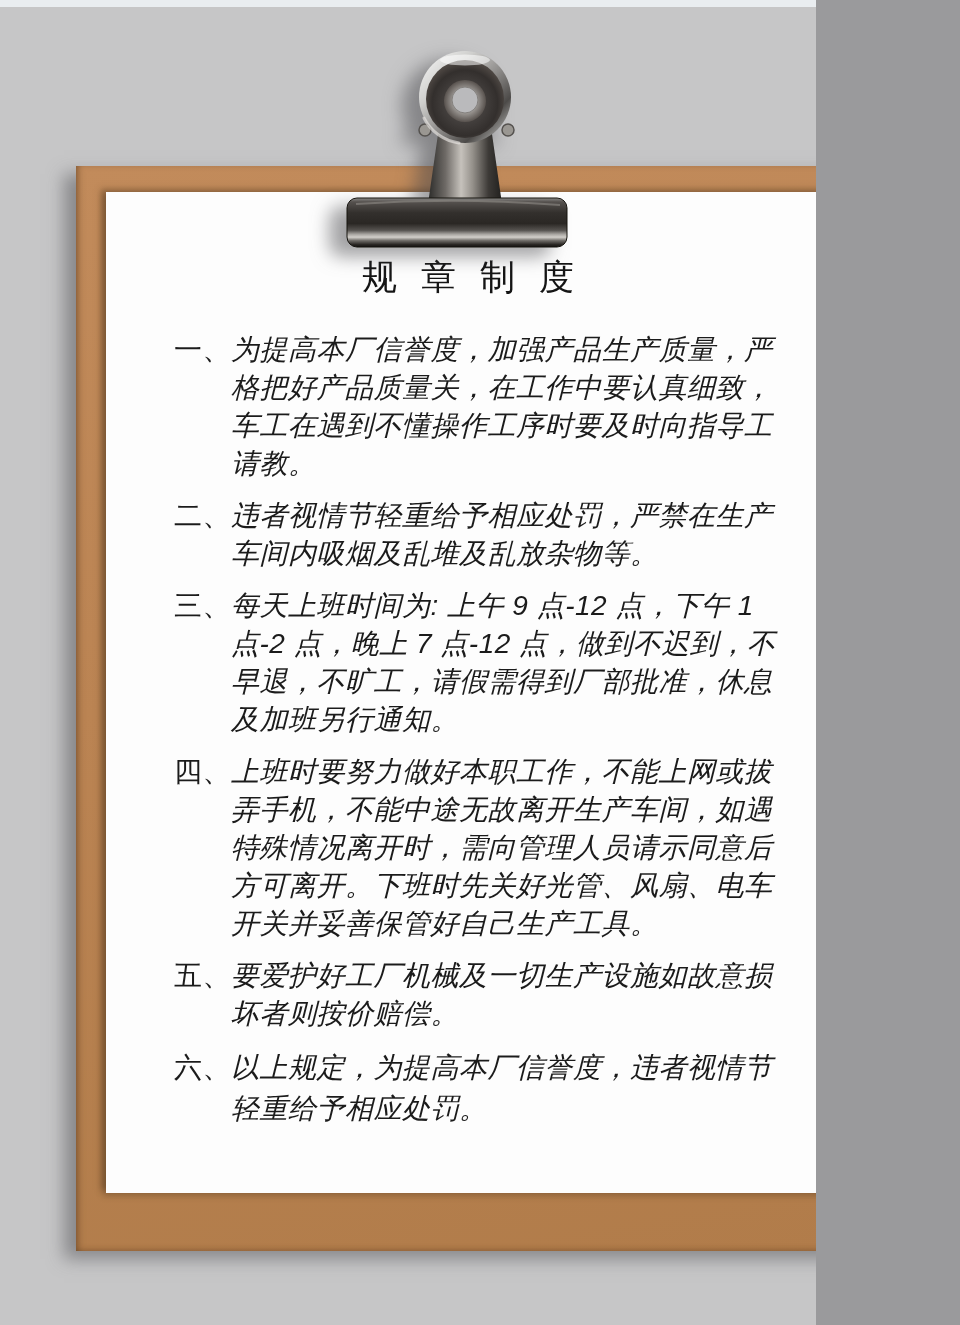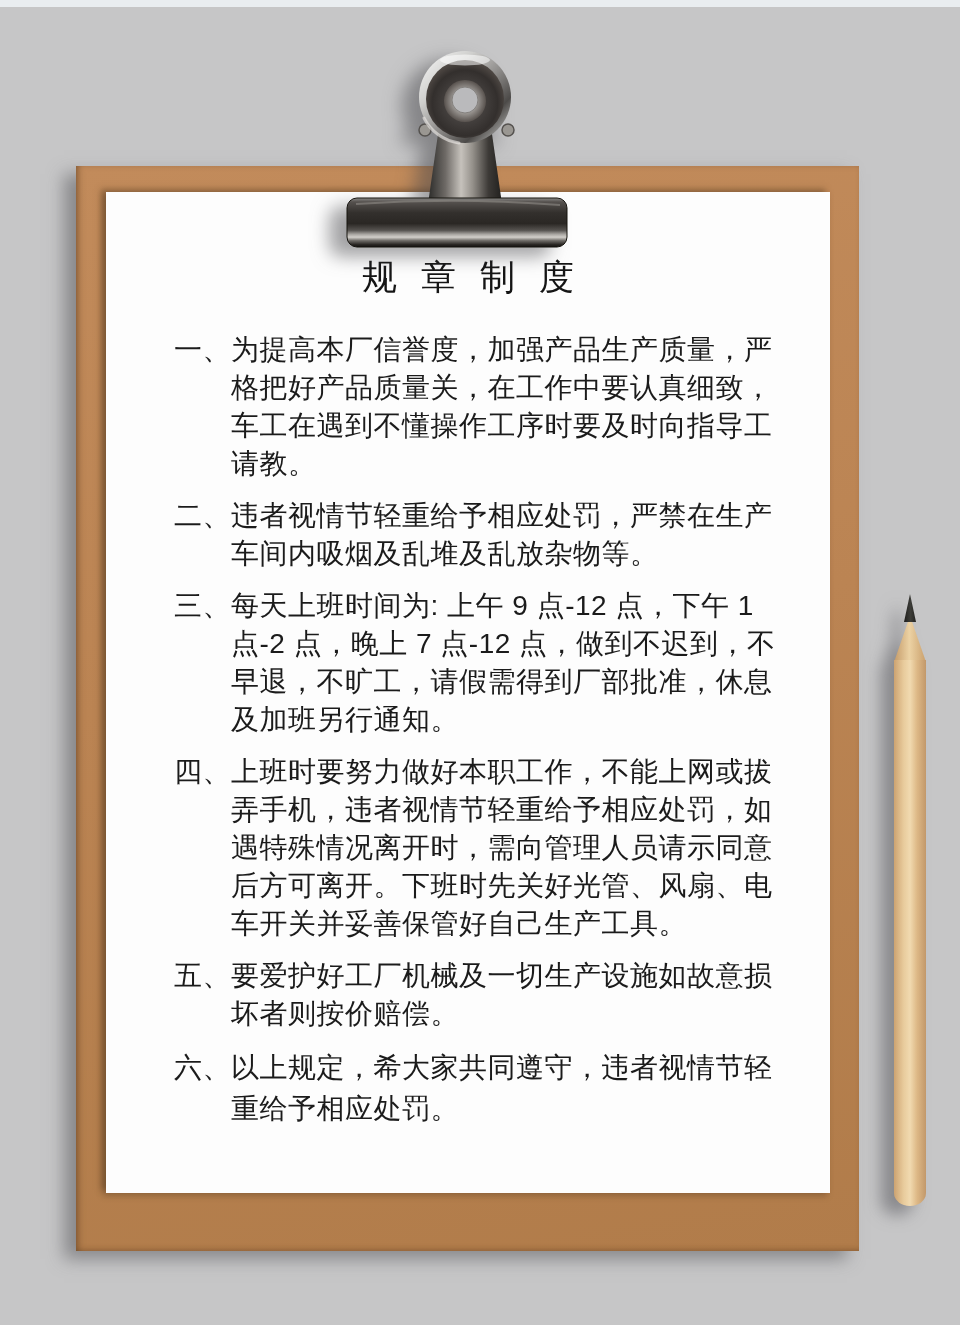--- a/index.html
+++ b/index.html
@@ -1,17 +1,17 @@
 <!DOCTYPE html>
 <html><head>
 <meta charset="utf-8">
 <style>
   html,body{margin:0;padding:0;background:#9a9a9c;}
   .scene{
-    position:relative;width:960px;height:1325px;overflow:hidden;
+    position:relative;width:816px;height:1325px;overflow:hidden;
     background:#c6c6c7;
     font-family:"Liberation Sans",sans-serif;
   }
   .top-strip{
     position:absolute;left:0;top:0;width:960px;height:7px;
     background:#e9edf0;
   }
   
   .board{
     position:absolute;left:76px;top:166px;width:783px;height:1085px;
@@ -34,21 +34,21 @@
     text-align:center;color:#151515;
   }
   .doc-title span{letter-spacing:24px;padding-left:24px;}
   .rules{margin:33px 38px 0 68px;}
   .rule{
     display:flex;align-items:flex-start;
     font-size:28px;line-height:38px;margin-bottom:14px;
     letter-spacing:.5px;
   }
   .rule-label{flex:0 0 56px;white-space:nowrap;}
-  .rule-text{flex:1;}
+  .rule-text{flex:1;font-style:italic;}
   .rule:last-child{line-height:41px;}
   
   .clip{
     position:absolute;left:338px;top:46px;width:240px;height:206px;
     filter:drop-shadow(-17px 9px 9px rgba(70,70,74,.5));
   }
   
   .pencil{
     position:absolute;left:894px;top:594px;width:32px;height:612px;
     filter:drop-shadow(-13px 9px 8px rgba(88,88,92,.55));
@@ -87,29 +87,29 @@
       <div class="rule">
         <span class="rule-label">二、</span>
         <span class="rule-text">违者视情节轻重给予相应处罚，严禁在生产车间内吸烟及乱堆及乱放杂物等。</span>
       </div>
       <div class="rule">
         <span class="rule-label">三、</span>
         <span class="rule-text">每天上班时间为: 上午 9 点-12 点，下午 1 点-2 点，晚上 7 点-12 点，做到不迟到，不早退，不旷工，请假需得到厂部批准，休息及加班另行通知。</span>
       </div>
       <div class="rule">
         <span class="rule-label">四、</span>
-        <span class="rule-text">上班时要努力做好本职工作，不能上网或拔弄手机，违者视情节轻重给予相应处罚，如遇特殊情况离开时，需向管理人员请示同意后方可离开。下班时先关好光管、风扇、电车开关并妥善保管好自己生产工具。</span>
+        <span class="rule-text">上班时要努力做好本职工作，不能上网或拔弄手机，不能中途无故离开生产车间，如遇特殊情况离开时，需向管理人员请示同意后方可离开。下班时先关好光管、风扇、电车开关并妥善保管好自己生产工具。</span>
       </div>
       <div class="rule">
         <span class="rule-label">五、</span>
         <span class="rule-text">要爱护好工厂机械及一切生产设施如故意损坏者则按价赔偿。</span>
       </div>
       <div class="rule">
         <span class="rule-label">六、</span>
-        <span class="rule-text">以上规定，希大家共同遵守，违者视情节轻重给予相应处罚。</span>
+        <span class="rule-text">以上规定，为提高本厂信誉度，违者视情节轻重给予相应处罚。</span>
       </div>
     </div>
   </div>
 
   <svg class="clip" viewBox="0 0 240 206" xmlns="http://www.w3.org/2000/svg" aria-hidden="true">
     <defs>
       <linearGradient id="barGrad" x1="0" y1="0" x2="0" y2="1">
         <stop offset="0" stop-color="#8a8a88"></stop>
         <stop offset="0.08" stop-color="#55514e"></stop>
         <stop offset="0.30" stop-color="#33302d"></stop>

